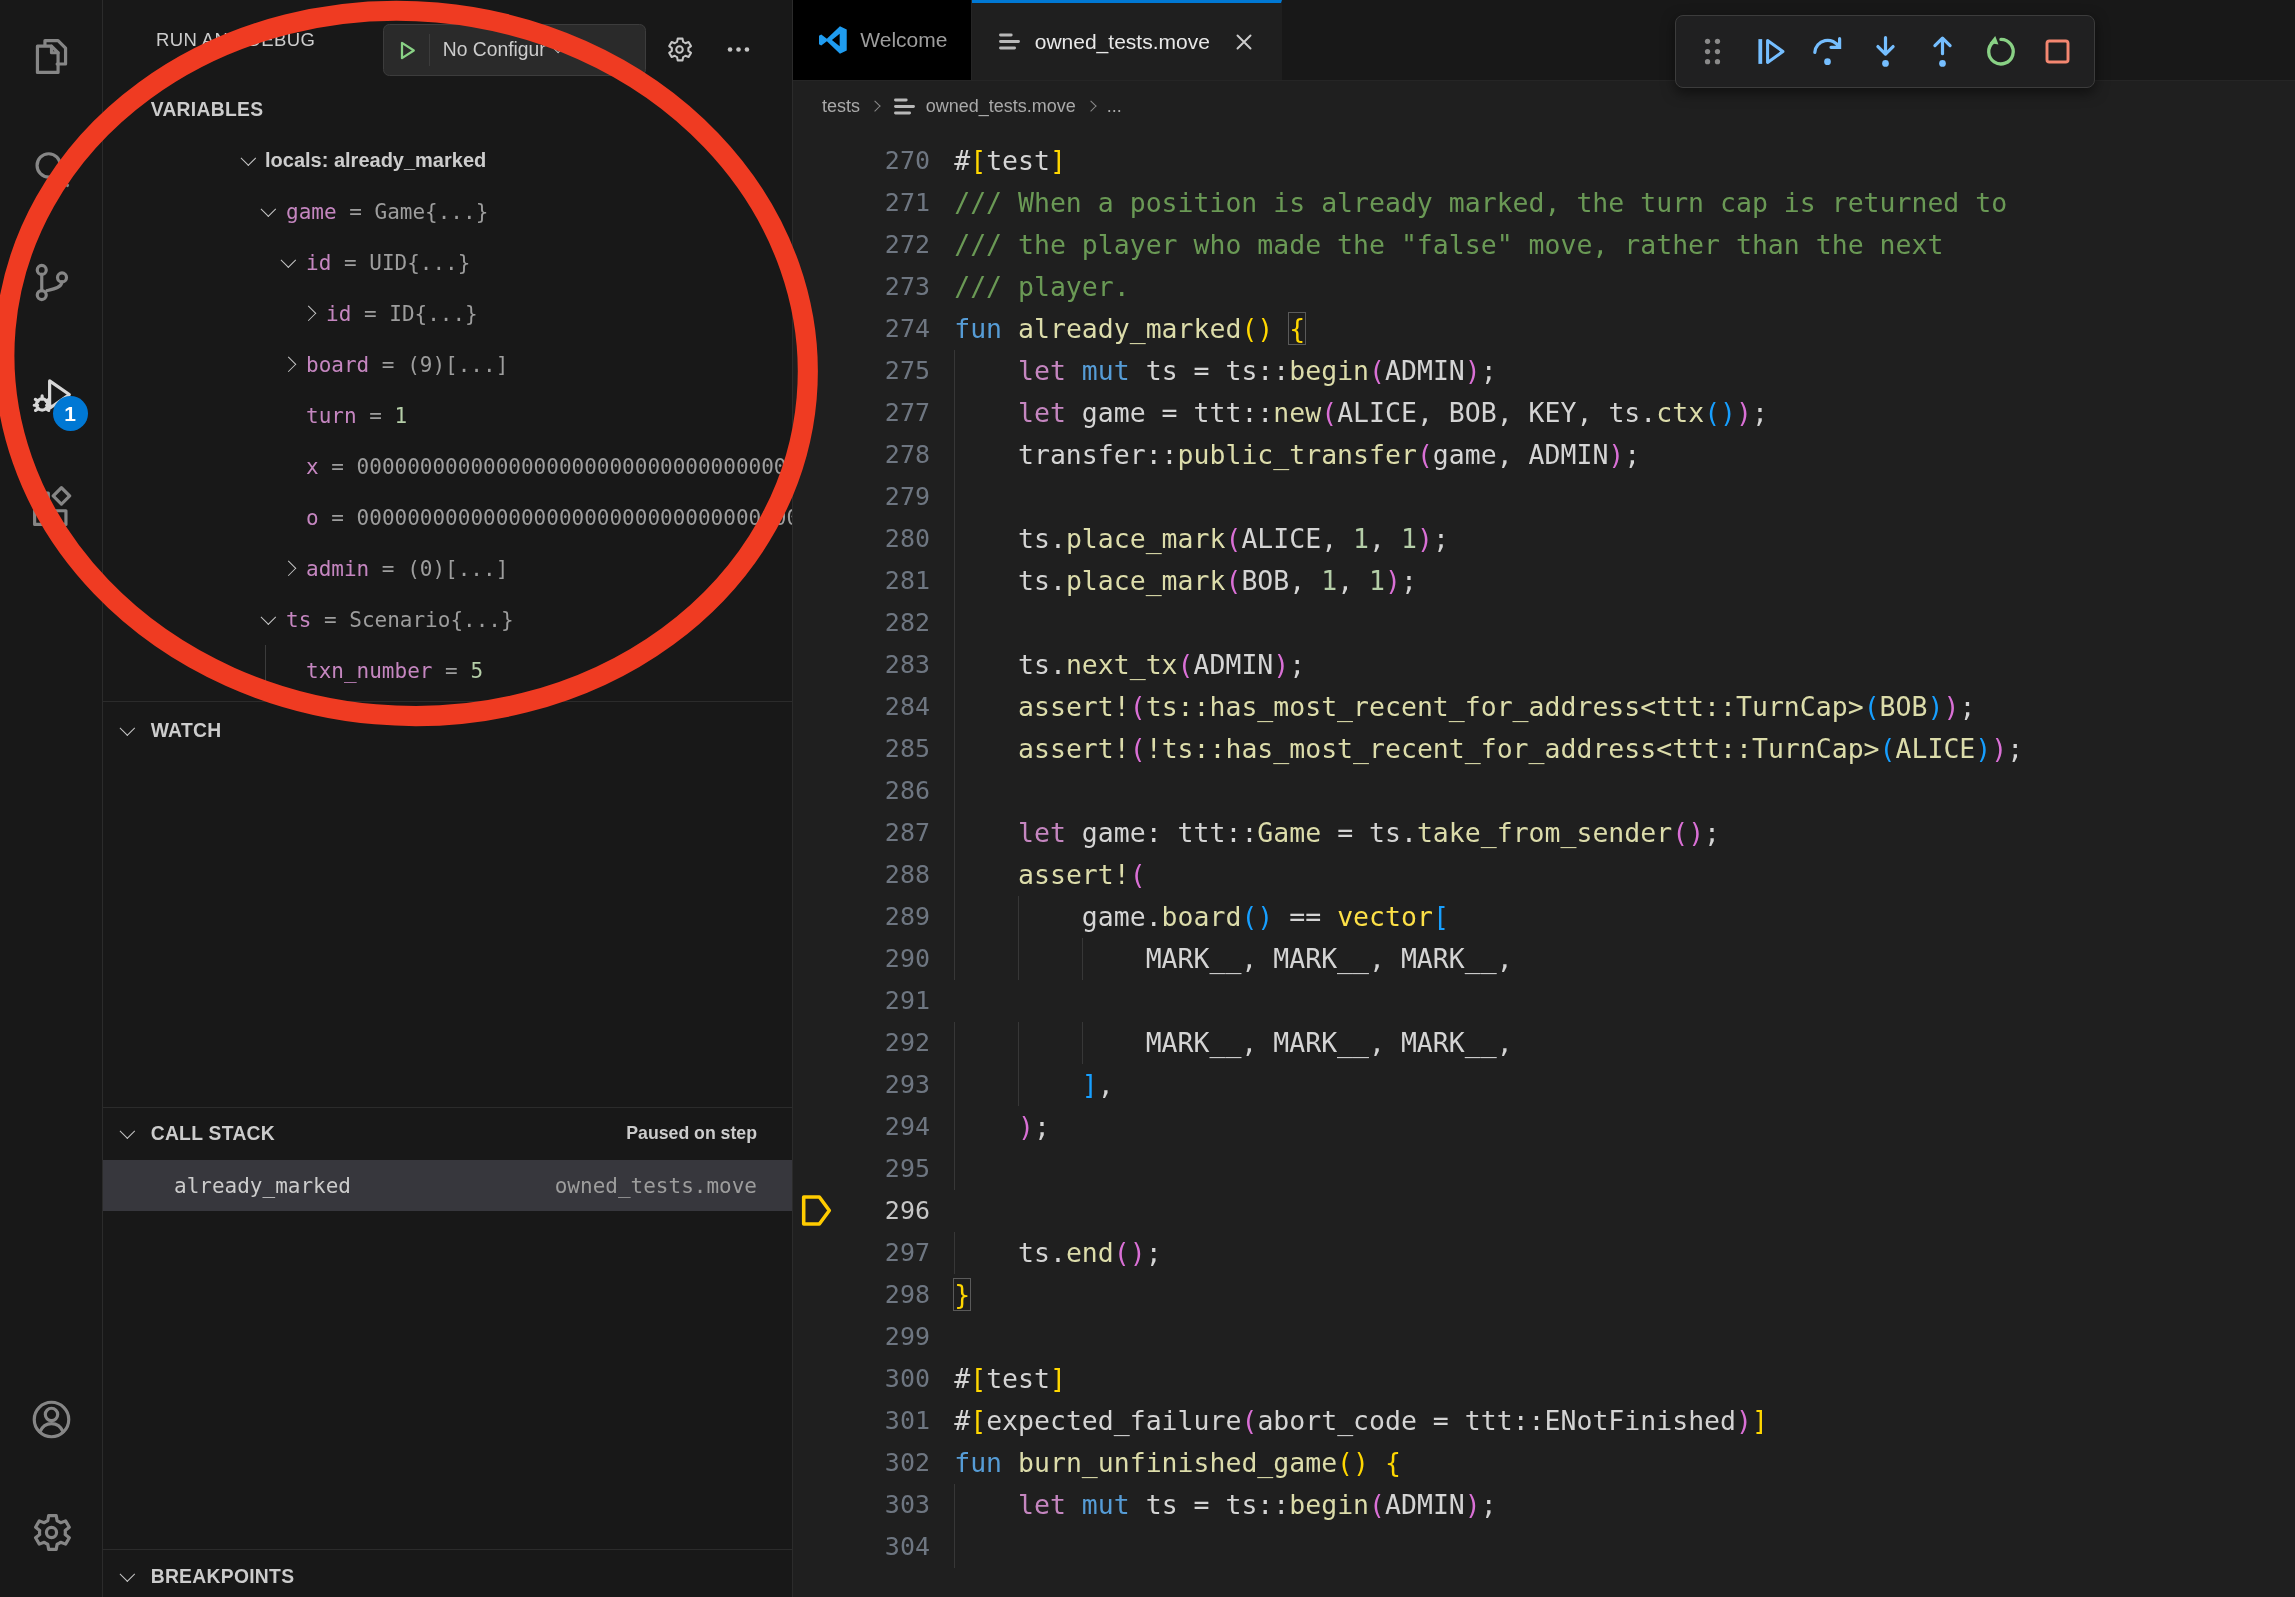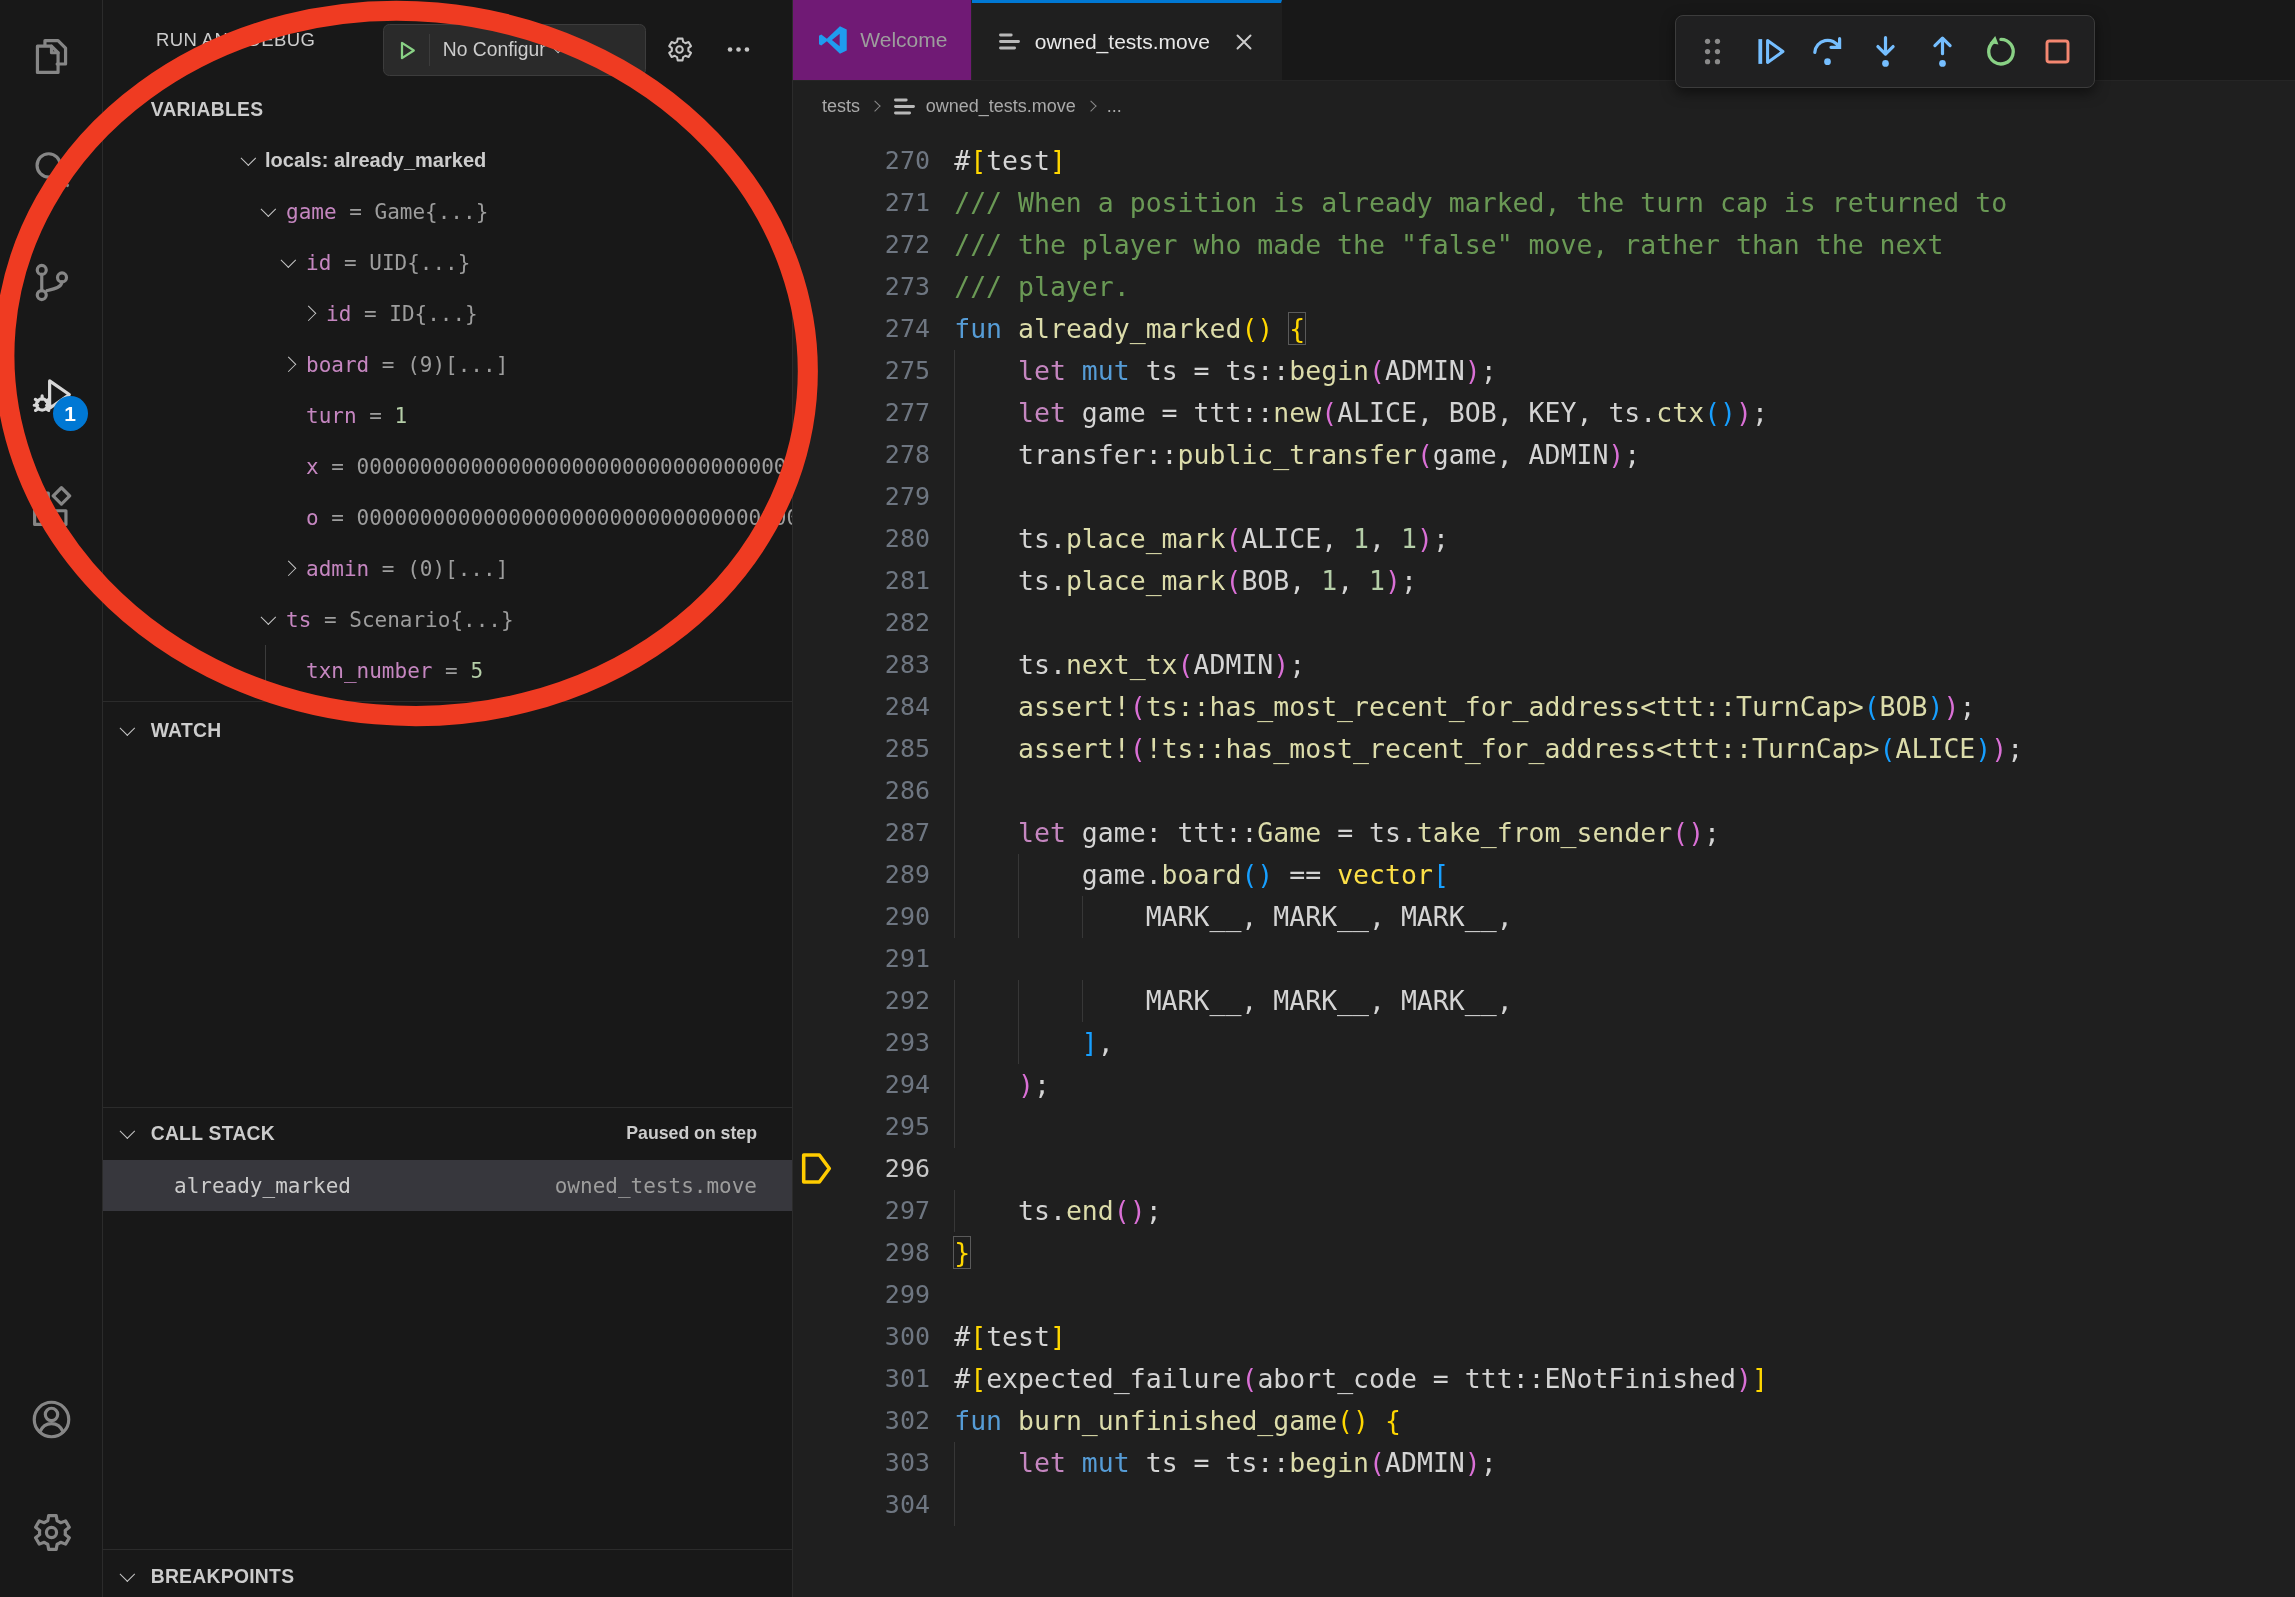--- a/index.html
+++ b/index.html
@@ -56,21 +56,21 @@
 
   .cs-status{position:absolute;right:35px;font-size:17.7px;font-weight:bold;color:#cccccc;}
   .cs-frame{position:absolute;left:0;width:100%;height:51px;background:#37373d;display:flex;align-items:center;cursor:pointer;
             font-family:"DejaVu Sans Mono",monospace;font-size:21px;}
   .cs-name{margin-left:71px;color:#cccccc;}
   .cs-file{margin-left:auto;margin-right:35px;color:#9d9d9d;}
 
   
   .editor{position:absolute;left:793px;top:0;bottom:0;right:0;background:#1f1f1f;}
   .tabbar{position:absolute;left:0;top:0;right:0;height:80px;background:#181818;display:flex;border-bottom:0.8px solid #252525;}
-  .tab{display:flex;align-items:center;height:80px;padding:0 24px;background:#701a75;color:#9d9d9d;
+  .tab{display:flex;align-items:center;height:80px;padding:0 24px;background:#000000;color:#9d9d9d;
        border-right:0.8px solid #252525;cursor:pointer;box-sizing:border-box;}
   .tab .icon{margin-right:11.3px;}
   .tab-label{font-size:21px;white-space:nowrap;}
   .tab.active{background:#1f1f1f;color:#e8e8e8;border-top:3.2px solid #0078d4;border-right-color:#1f1f1f;}
   .tab .close{margin-left:21px;display:flex;cursor:pointer;}
   .breadcrumb{position:absolute;left:0;top:81px;right:0;height:51px;background:#1f1f1f;display:flex;align-items:center;
               padding-left:29px;color:#a9a9a9;font-size:18px;}
   .bc-item{display:flex;align-items:center;cursor:pointer;white-space:nowrap;}
   .bc-item .icon{margin-right:8px;}
   .bc-sep{margin:0 11.3px;display:inline-block;width:7.2px;height:7.2px;border-right:1.6px solid #8b8b8b;border-bottom:1.6px solid #8b8b8b;
@@ -400,20 +400,21 @@
         <div class="code-line"><div class="glyph"></div><div class="lnum">278</div><div class="lcontent"><i class="guide" style="left:calc(3.2px + 0ch)"></i><span class="c-w">    transfer::</span><span class="c-fn">public_transfer</span><span class="c-b2">(</span><span class="c-w">game, ADMIN</span><span class="c-b2">)</span><span class="c-w">;</span></div></div>
         <div class="code-line"><div class="glyph"></div><div class="lnum">279</div><div class="lcontent"><i class="guide" style="left:calc(3.2px + 0ch)"></i></div></div>
         <div class="code-line"><div class="glyph"></div><div class="lnum">280</div><div class="lcontent"><i class="guide" style="left:calc(3.2px + 0ch)"></i><span class="c-w">    ts.</span><span class="c-fn">place_mark</span><span class="c-b2">(</span><span class="c-w">ALICE, </span><span class="c-num">1</span><span class="c-w">, </span><span class="c-num">1</span><span class="c-b2">)</span><span class="c-w">;</span></div></div>
         <div class="code-line"><div class="glyph"></div><div class="lnum">281</div><div class="lcontent"><i class="guide" style="left:calc(3.2px + 0ch)"></i><span class="c-w">    ts.</span><span class="c-fn">place_mark</span><span class="c-b2">(</span><span class="c-w">BOB, </span><span class="c-num">1</span><span class="c-w">, </span><span class="c-num">1</span><span class="c-b2">)</span><span class="c-w">;</span></div></div>
         <div class="code-line"><div class="glyph"></div><div class="lnum">282</div><div class="lcontent"><i class="guide" style="left:calc(3.2px + 0ch)"></i></div></div>
         <div class="code-line"><div class="glyph"></div><div class="lnum">283</div><div class="lcontent"><i class="guide" style="left:calc(3.2px + 0ch)"></i><span class="c-w">    ts.</span><span class="c-fn">next_tx</span><span class="c-b2">(</span><span class="c-w">ADMIN</span><span class="c-b2">)</span><span class="c-w">;</span></div></div>
         <div class="code-line"><div class="glyph"></div><div class="lnum">284</div><div class="lcontent"><i class="guide" style="left:calc(3.2px + 0ch)"></i><span class="c-w">    </span><span class="c-fn">assert!</span><span class="c-b2">(</span><span class="c-fn">ts::has_most_recent_for_address&lt;ttt::TurnCap&gt;</span><span class="c-b3">(</span><span class="c-fn">BOB</span><span class="c-b3">)</span><span class="c-b2">)</span><span class="c-w">;</span></div></div>
         <div class="code-line"><div class="glyph"></div><div class="lnum">285</div><div class="lcontent"><i class="guide" style="left:calc(3.2px + 0ch)"></i><span class="c-w">    </span><span class="c-fn">assert!</span><span class="c-b2">(</span><span class="c-fn">!ts::has_most_recent_for_address&lt;ttt::TurnCap&gt;</span><span class="c-b3">(</span><span class="c-fn">ALICE</span><span class="c-b3">)</span><span class="c-b2">)</span><span class="c-w">;</span></div></div>
         <div class="code-line"><div class="glyph"></div><div class="lnum">286</div><div class="lcontent"><i class="guide" style="left:calc(3.2px + 0ch)"></i></div></div>
         <div class="code-line"><div class="glyph"></div><div class="lnum">287</div><div class="lcontent"><i class="guide" style="left:calc(3.2px + 0ch)"></i><span class="c-w">    </span><span class="c-ctl">let</span><span class="c-w"> game: ttt::</span><span class="c-fn">Game</span><span class="c-w"> = ts.</span><span class="c-fn">take_from_sender</span><span class="c-b2">()</span><span class="c-w">;</span></div></div>
+        <div class="code-line"><div class="glyph"></div><div class="lnum">288</div><div class="lcontent"><i class="guide" style="left:calc(3.2px + 0ch)"></i><span class="c-w">    </span><span class="c-fn">assert!</span><span class="c-b2">(</span></div></div>
         <div class="code-line"><div class="glyph"></div><div class="lnum">289</div><div class="lcontent"><i class="guide" style="left:calc(3.2px + 0ch)"></i><i class="guide" style="left:calc(3.2px + 4ch)"></i><span class="c-w">        game.</span><span class="c-fn">board</span><span class="c-b3">()</span><span class="c-w"> == </span><span class="c-ty">vector</span><span class="c-b3">[</span></div></div>
         <div class="code-line"><div class="glyph"></div><div class="lnum">290</div><div class="lcontent"><i class="guide" style="left:calc(3.2px + 0ch)"></i><i class="guide" style="left:calc(3.2px + 4ch)"></i><i class="guide" style="left:calc(3.2px + 8ch)"></i><span class="c-w">            MARK__, MARK__, MARK__,</span></div></div>
         <div class="code-line"><div class="glyph"></div><div class="lnum">291</div></div>
         <div class="code-line"><div class="glyph"></div><div class="lnum">292</div><div class="lcontent"><i class="guide" style="left:calc(3.2px + 0ch)"></i><i class="guide" style="left:calc(3.2px + 4ch)"></i><i class="guide" style="left:calc(3.2px + 8ch)"></i><span class="c-w">            MARK__, MARK__, MARK__,</span></div></div>
         <div class="code-line"><div class="glyph"></div><div class="lnum">293</div><div class="lcontent"><i class="guide" style="left:calc(3.2px + 0ch)"></i><i class="guide" style="left:calc(3.2px + 4ch)"></i><span class="c-w">        </span><span class="c-b3">]</span><span class="c-w">,</span></div></div>
         <div class="code-line"><div class="glyph"></div><div class="lnum">294</div><div class="lcontent"><i class="guide" style="left:calc(3.2px + 0ch)"></i><span class="c-w">    </span><span class="c-b2">)</span><span class="c-w">;</span></div></div>
         <div class="code-line"><div class="glyph"></div><div class="lnum">295</div><div class="lcontent"><i class="guide" style="left:calc(3.2px + 0ch)"></i></div></div>
         <div class="code-line cur"><div class="glyph"><span><svg viewBox="0 0 48 52" fill="none" stroke="#ffcc00" stroke-width="5" stroke-linejoin="round">
                 <path d="M6 7h22l14 19-14 19H6z"></path>
               </svg></span></div><div class="lnum">296</div></div>

